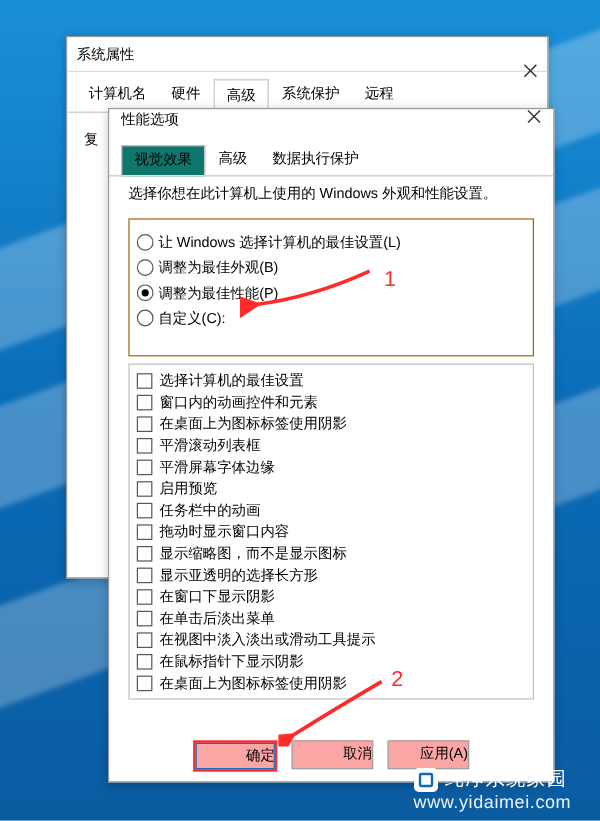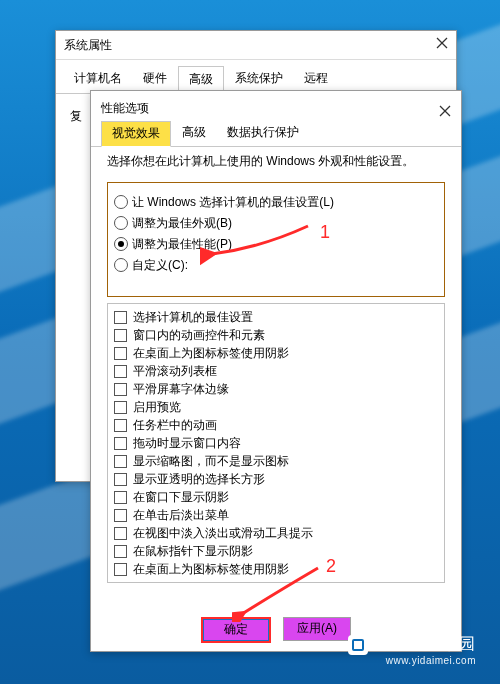--- a/index.html
+++ b/index.html
@@ -3,50 +3,50 @@
 <meta charset="utf-8">
 <style>
 html,body{margin:0;padding:0;width:500px;height:684px;overflow:hidden;font-family:"Microsoft YaHei","Segoe UI",Tahoma,sans-serif;font-size:12px;color:#000;}
 .desktop{width:500px;height:684px;background:linear-gradient(180deg,#1a8fd8 0%,#0a6cb8 50%,#0a5ca0 100%);position:relative;}
 .light-beam{position:absolute;width:200%;height:80px;background:rgba(255,255,255,0.25);transform:rotate(-20deg);filter:blur(2px);}
 .lb1{top:100px;left:-200px;}
 .lb2{top:250px;left:-250px;}
 .lb3{top:420px;left:-260px;}
 .dlg{position:absolute;background:#fff;border:1px solid #9a9a9a;box-shadow:0 2px 8px rgba(0,0,0,0.25);}
 .sysprops{left:55px;top:30px;width:400px;height:450px;}
-.titlebar{height:28px;line-height:28px;padding:0 8px;border-bottom:1px solid #dcdcdc;display:flex;align-items:flex-start;justify-content:space-between;}
+.titlebar{height:28px;line-height:28px;padding:0 8px;border-bottom:1px solid #dcdcdc;display:flex;align-items:flex-end;justify-content:space-between;}
 .titlebar .close{width:12px;height:12px;}
 .titlebar .close svg{stroke:#333;stroke-width:1.2;}
 .tabbar{padding:6px 8px 0 8px;display:flex;border-bottom:1px solid #c8c8c8;}
 .tabbar .tab{padding:4px 10px 5px 10px;margin-right:1px;cursor:default;}
 .tabbar .tab.active{border:1px solid #c8c8c8;border-bottom:1px solid #fff;margin-bottom:-1px;background:#fff;}
 .bodypad{padding:14px;}
 .okbtn-row{position:absolute;right:6px;bottom:10px;display:flex;gap:6px;}
-.btn{min-width:62px;height:22px;border:1px solid #a0a0a0;background:#d946ef;text-align:center;line-height:20px;font-size:12px;}
+.btn{min-width:62px;height:22px;border:1px solid #a0a0a0;background:#fca5a5;text-align:right;line-height:20px;font-size:12px;}
 .perfopts{left:90px;top:90px;width:370px;height:560px;}
-.ptitle{height:26px;display:flex;align-items:flex-end;justify-content:space-between;padding:0 10px;}
+.ptitle{height:26px;display:flex;align-items:flex-start;justify-content:space-between;padding:0 10px;}
 .ptitle .close{width:12px;height:12px;}
 .ptabbar{padding:4px 10px 0 10px;display:flex;border-bottom:1px solid #c8c8c8;}
 .ptabbar .tab{padding:3px 10px 4px 10px;margin-right:1px;}
-.ptabbar .tab.active{border:1px solid #c8c8c8;border-bottom:1px solid #fff;margin-bottom:-1px;background:#fde047;}
+.ptabbar .tab.active{border:1px solid #c8c8c8;border-bottom:1px solid #fff;margin-bottom:-1px;background:#0f766e;}
 .pbody{padding:14px 16px 44px 16px;position:absolute;top:48px;bottom:0;left:0;right:0;}
 .radioset{border:1px solid #a16207;padding:8px 4px 20px 4px;margin-top:12px;}
 .r-row{display:flex;align-items:center;height:20px;margin:1px 0;}
 .r-row .rcircle{width:12px;height:12px;border:1px solid #555;border-radius:50%;margin:0 4px 0 2px;display:inline-flex;align-items:center;justify-content:center;}
 .r-row .rdot{width:6px;height:6px;background:#000;border-radius:50%;}
 .checklist{border:1px solid #c0c0c0;margin-top:6px;height:270px;padding:4px 2px;overflow:hidden;}
 .c-row{display:flex;align-items:center;height:18px;padding-left:4px;}
 .c-row .cbox{width:11px;height:11px;border:1px solid #555;margin-right:6px;}
 .footer{position:absolute;left:0;right:0;bottom:8px;display:flex;justify-content:center;gap:12px;}
 .footer .btn{width:66px;}
 .btn.primary{border:2px solid #ff2a2a;outline:1px solid #1a6fc4;outline-offset:-3px;}
 .ann-arrow{position:absolute;pointer-events:none;}
 .ann-label{position:absolute;color:#ff2a2a;font-size:18px;font-weight:500;pointer-events:none;}
-.watermark{position:absolute;right:24px;bottom:18px;color:#fff;font-size:16px;letter-spacing:1px;}
-.watermark .sub{font-size:10px;letter-spacing:0.5px;opacity:0.92;display:block;text-align:right;}
+.watermark{position:absolute;right:24px;bottom:7px;color:#fff;font-size:16px;letter-spacing:1px;}
+.watermark .sub{font-size:15px;letter-spacing:0.5px;opacity:0.92;display:block;text-align:right;}
 .watermark .logo{display:inline-block;width:20px;height:20px;background:#fff;border-radius:4px;margin-right:6px;vertical-align:middle;position:relative;}
 .watermark .logo::before{content:"";position:absolute;left:4px;top:4px;width:12px;height:12px;border:2px solid #0a6cb8;border-radius:2px;box-sizing:border-box;}
 </style>
 </head>
 <body>
 
 <div class="desktop">
   <div class="light-beam lb1"></div>
   <div class="light-beam lb2"></div>
   <div class="light-beam lb3"></div>
@@ -173,20 +173,21 @@
             <span>在鼠标指针下显示阴影</span>
           </div>
           <div class="c-row">
             <span class="cbox"></span>
             <span>在桌面上为图标标签使用阴影</span>
           </div>
         </div>
 
       <div class="footer">
         <div class="btn primary">确定</div>
+        <div class="btn">取消</div>
         <div class="btn">应用(A)</div>
       </div>
     </div>
   </div>
 
   <svg class="ann-arrow" style="left:200px;top:218px;width:120px;height:60px;">
     <defs>
         <marker id="ah1" markerWidth="8" markerHeight="8" refX="2" refY="4" orient="auto">
           <path d="M8,0 L0,4 L8,8 Z" fill="#ff2a2a"></path>
         </marker>

